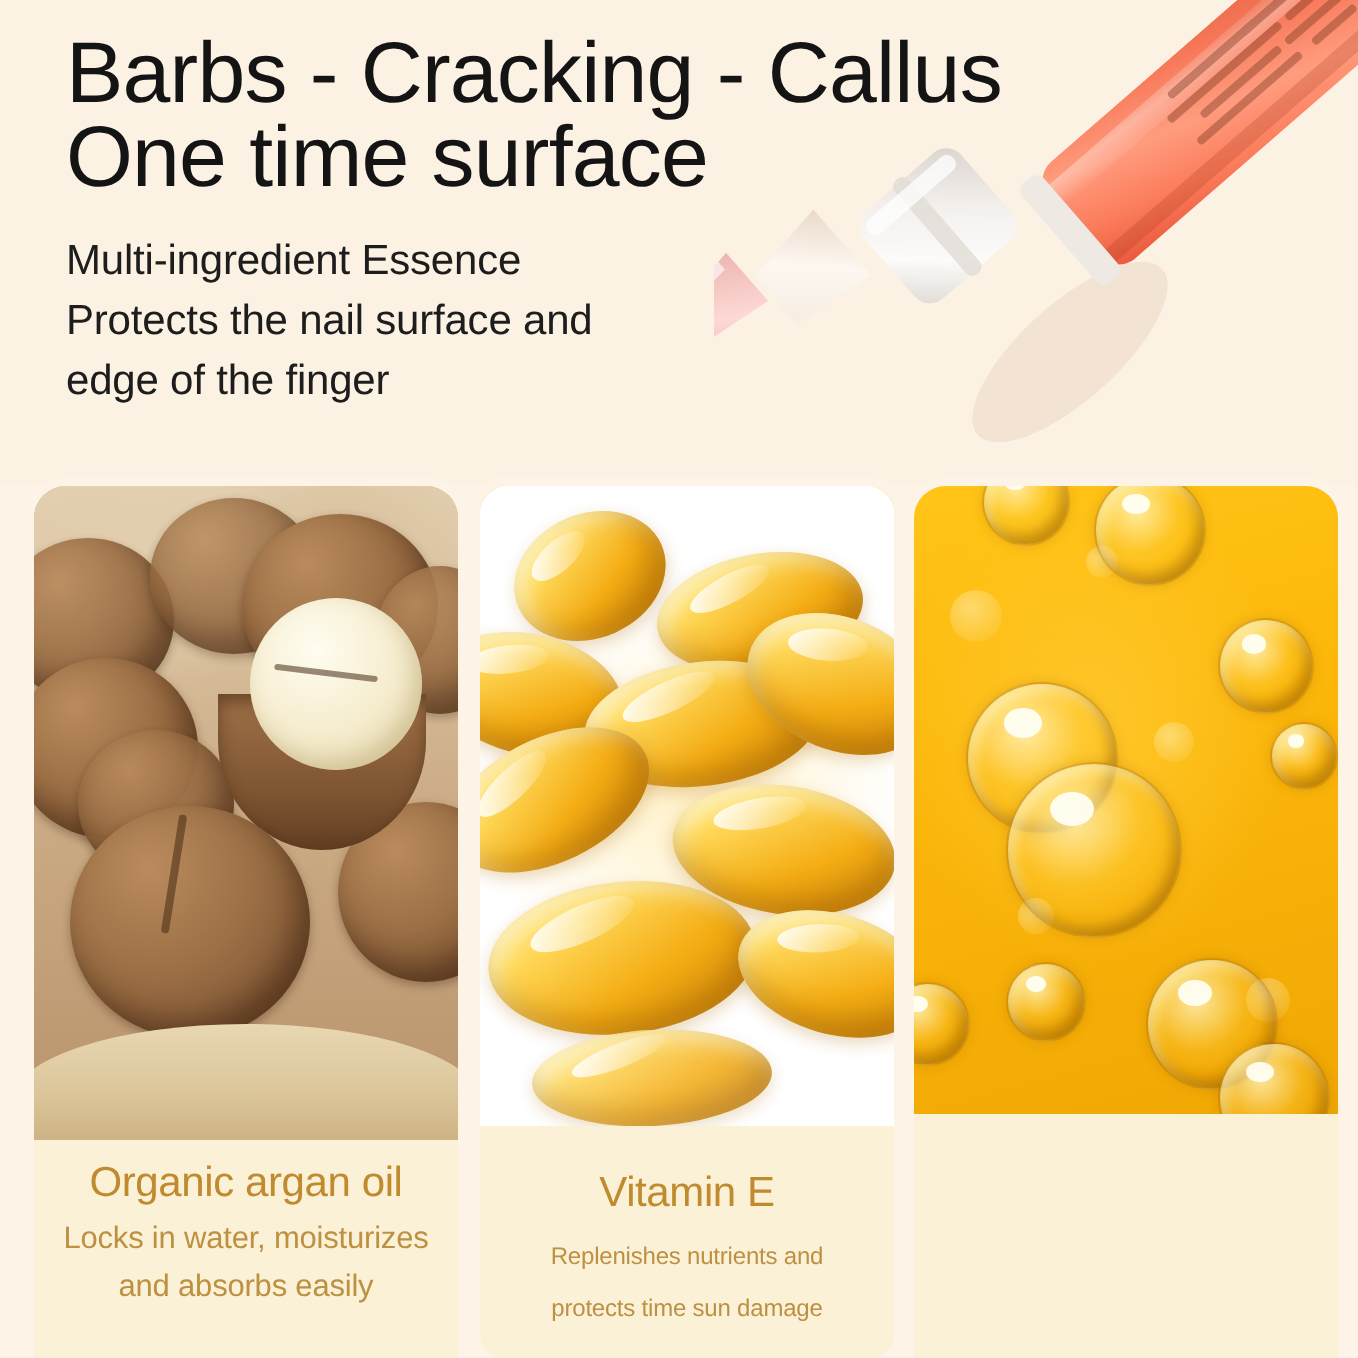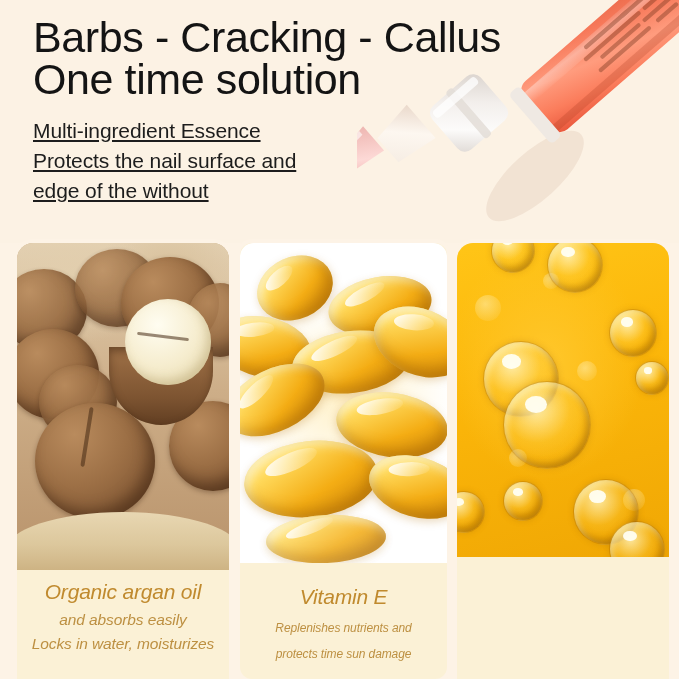--- a/index.html
+++ b/index.html
@@ -18,34 +18,33 @@
   }
   .hero-text { position:absolute; left:33px; top:16px; width:520px; z-index:5; }
   .headline {
     font-size:43px; line-height:42px; color:#141414;
     font-weight:400; letter-spacing:-0.4px; white-space:nowrap;
   }
   .subhead {
     margin-top:16px;
     font-size:21px; line-height:30px; color:#1d1d1d; font-weight:400;
     letter-spacing:-0.1px;
-    text-decoration:underline;
   }
 
   
   .pen-wrap {
     position:absolute; right:-8px; top:-14px;
     width:330px; height:255px;
     z-index:2;
   }
   .pen-svg { width:100%; height:100%; display:block; }
 
   
   .cards {
-    position:absolute; left:0; top:243px; width:679px; height:436px;font-style:italic;
+    position:absolute; left:0; top:243px; width:679px; height:436px;
   }
   .card {
     position:absolute; top:0; height:436px;
     background:#fbf1d6;
     border-radius:16px 16px 0 0;
     overflow:hidden;
     box-shadow:0 0 0 4px #fdf3e6;
   }
   .card-1 { left:17px;  width:212px; }
   .card-2 { left:240px; width:207px;border-radius:12px; }
@@ -237,25 +236,25 @@
       <g transform="rotate(-41 96 192)">
         <path d="M 62 94 L 24 100 Q 10 103 10 110 Q 10 118 24 121 L 62 126 Z" fill="url(#pinkGrad)"></path>
         <ellipse cx="16" cy="110.5" rx="9" ry="11" fill="#faeae7"></ellipse>
         <path d="M 30 97 L 56 95 L 56 100 L 30 102 Z" fill="rgba(255,255,255,.6)"></path>
       </g>
     </svg>
   </div>
 
   <div class="hero-text">
     <div class="headline">Barbs - Cracking - Callus</div>
-    <div class="headline">One time solution</div>
+    <div class="headline">One time surface</div>
     <div class="subhead">
       <div>Multi-ingredient Essence</div>
       <div>Protects the nail surface and</div>
-      <div>edge of the without</div>
+      <div>edge of the finger</div>
     </div>
   </div>
 </div>
 
 <div class="cards">
 
   <div class="card card-1">
     <div class="photo photo-1">
       <div class="nuts">
         <div class="bg-blur"></div>
@@ -275,22 +274,22 @@
 
         <div class="nut" style="left:18px;  top:160px; width:120px; height:116px;"></div>
         <div class="crack" style="left:68px; top:164px; width:4px; height:60px; transform:rotate(9deg);"></div>
 
         <div class="bowl"></div>
       </div>
     </div>
     <div class="caption cap-1">
       <div class="cap-title">Organic argan oil</div>
       <div class="cap-body">
+        <div>Locks in water, moisturizes</div>
         <div>and absorbs easily</div>
-        <div>Locks in water, moisturizes</div>
       </div>
     </div>
   </div>
 
   <div class="card card-2">
     <div class="photo photo-2">
       <div class="softgels">
         <div class="glow"></div>
         <div class="gel" style="left:16px;  top:14px;  width:78px; height:62px; transform:rotate(-24deg);"></div>
         <div class="gel" style="left:88px;  top:34px;  width:104px; height:58px; transform:rotate(-10deg);"></div>

